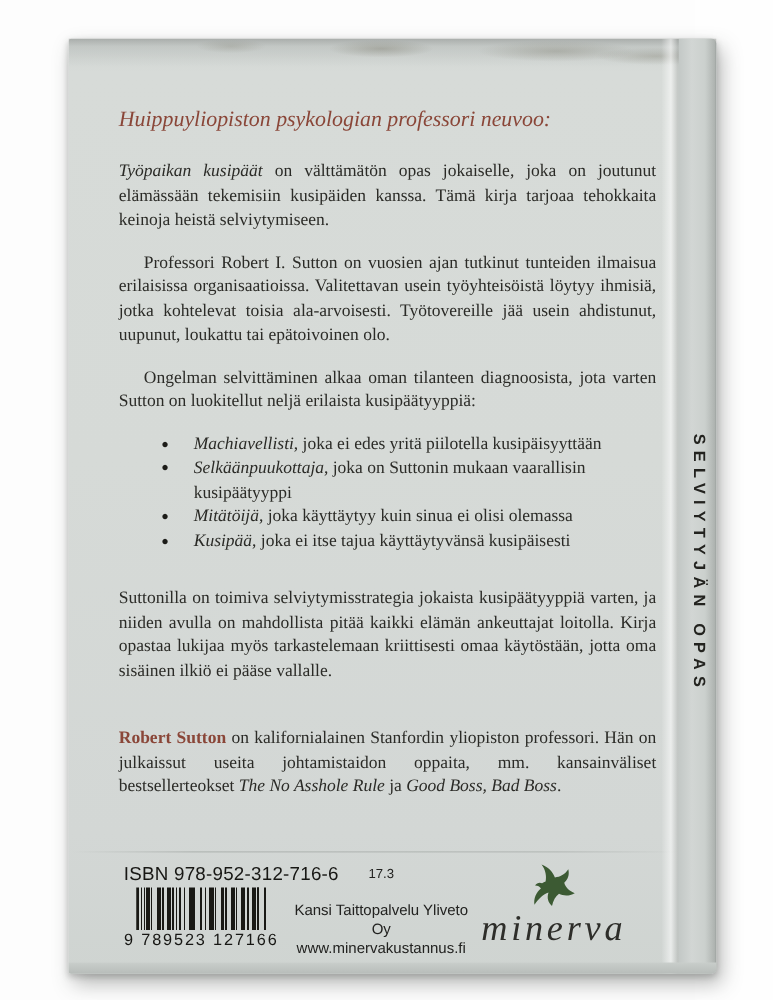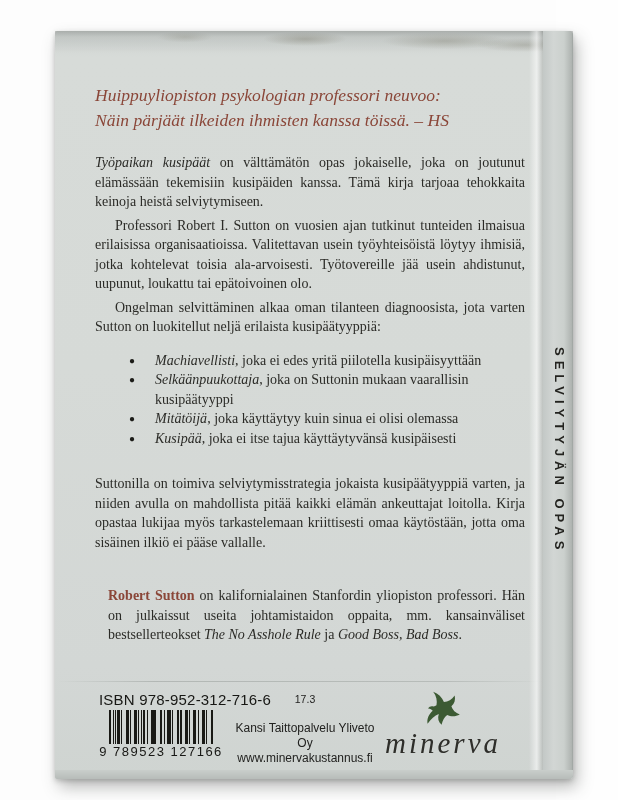--- a/index.html
+++ b/index.html
@@ -58,32 +58,32 @@
     position:absolute;left:40px;top:0;width:430px;color:var(--ink);
   }
   .quote{
     margin-top:52px;
     font-style:italic;font-size:17.5px;line-height:25px;color:var(--accent);
   }
   .para{
     margin:0;font-size:14px;line-height:19.5px;text-align:justify;
   }
   .p1{margin-top:20px;}
-  .indent{text-indent:20px;margin-top:4px;}
+  .indent{text-indent:20px;margin-top:14px;}
   .it{font-style:italic;}
   .bullets{
     list-style:none;margin:14px 0 0 0;padding:0 0 0 34px;
     font-size:14px;line-height:19.5px;
   }
   .bullets li{display:flex;}
   .bullets .marker{
     width:26px;flex:0 0 26px;font-size:10px;line-height:19.5px;color:#1c1c18;
   }
   .p4{margin-top:26px;}
-  .bio{margin-top:34px;margin-left:13px;}
+  .bio{margin-top:34px;}
   .bio .name{font-weight:bold;color:var(--accent);}
   .crease{
     position:absolute;left:2px;top:650px;width:486px;height:1px;
     background:linear-gradient(90deg, rgba(120,126,122,.0), rgba(120,126,122,.35) 20%, rgba(120,126,122,.30) 80%, rgba(120,126,122,0));
   }
   
   .footer-left{
     position:absolute;left:44px;top:660px;width:124px;text-align:center;
     font-family:"Liberation Sans", sans-serif;color:#171714;
   }
@@ -116,21 +116,20 @@
 
 <div class="photo">
   <div class="book">
 
     <div class="grime"></div>
 
     <div class="content">
 
       <div class="quote">
         <div>Huippuyliopiston psykologian professori neuvoo:</div>
-        <div>Näin pärjäät ilkeiden ihmisten kanssa töissä. – HS</div>
       </div>
 
       <p class="para p1"><span class="it">Työpaikan kusipäät</span><span> on välttämätön opas jokaiselle, joka on joutunut elämässään tekemisiin kusipäiden kanssa. Tämä kirja tarjoaa tehokkaita keinoja heistä selviytymiseen.</span></p>
 
       <p class="para indent">Professori Robert I. Sutton on vuosien ajan tutkinut tunteiden ilmaisua erilaisissa organisaatioissa. Valitettavan usein työyhteisöistä löytyy ihmisiä, jotka kohtelevat toisia ala-arvoisesti. Työtovereille jää usein ahdistunut, uupunut, loukattu tai epätoivoinen olo.</p>
 
       <p class="para indent">Ongelman selvittäminen alkaa oman tilanteen diagnoosista, jota varten Sutton on luokitellut neljä erilaista kusipäätyyppiä:</p>
 
       <ul class="bullets">
         <li>

